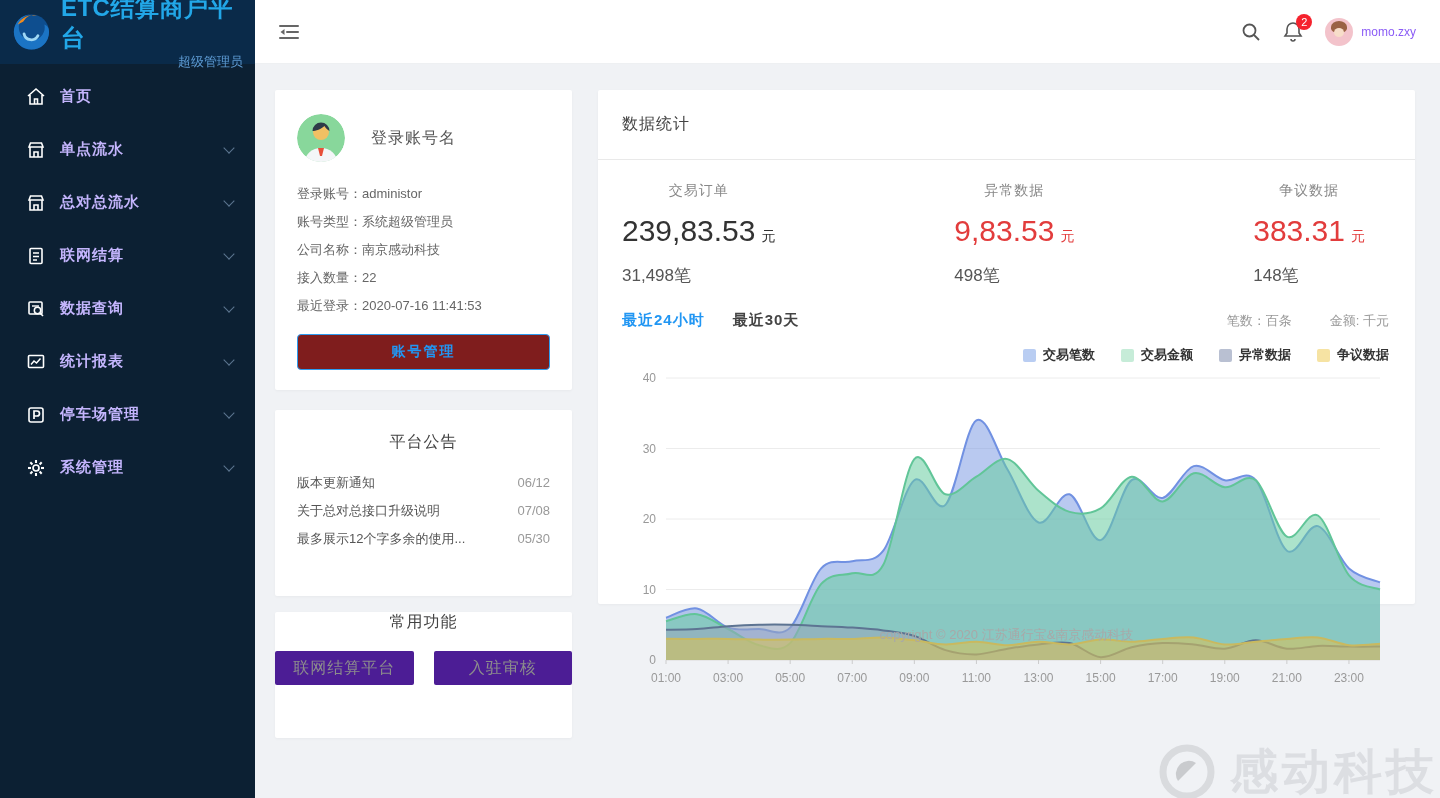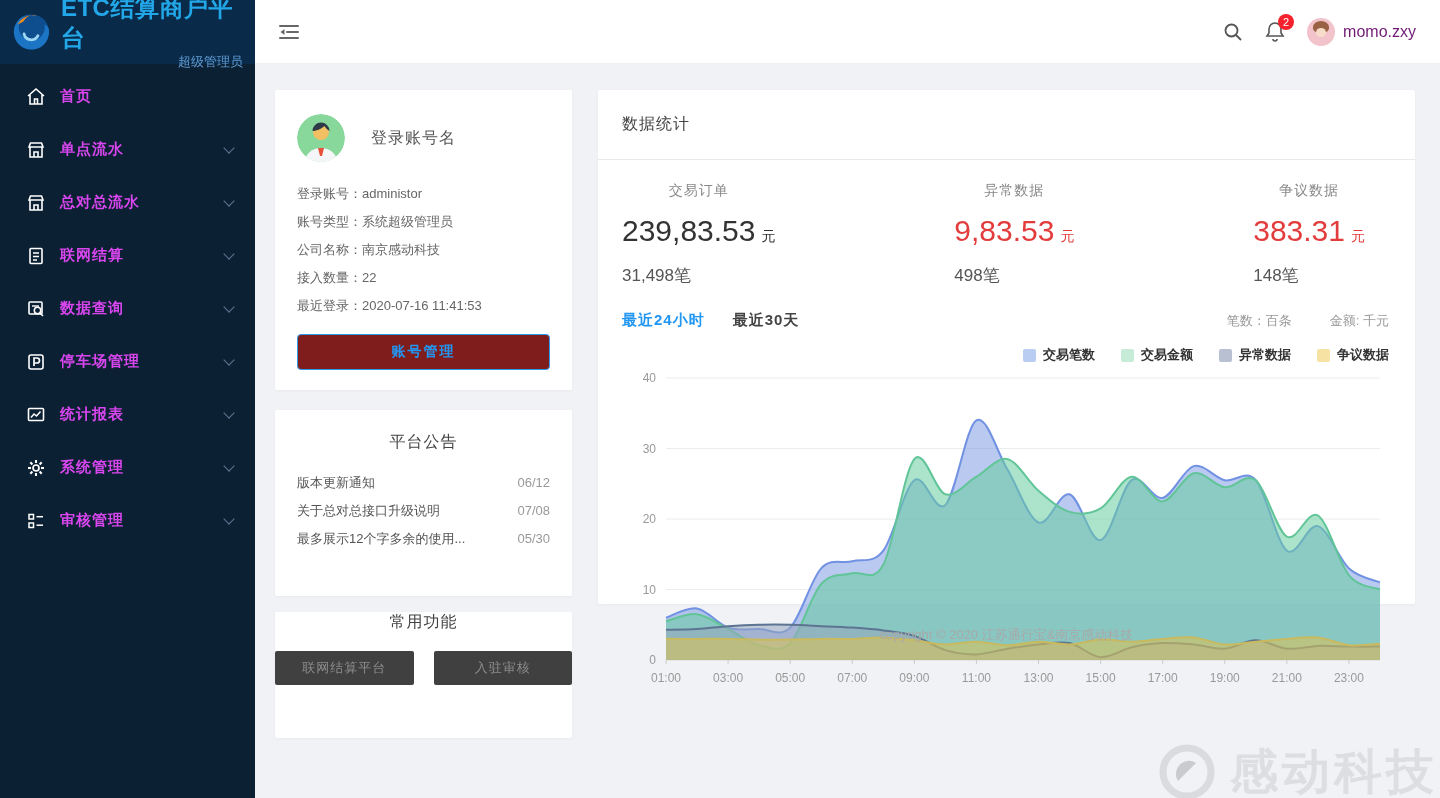--- a/index.html
+++ b/index.html
@@ -7,37 +7,37 @@
   body { font-family:"Liberation Sans","DejaVu Sans",sans-serif; background:#f0f2f5; }
   .app { display:flex; width:1440px; height:798px; }
 
   
   .sidebar { width:255px; height:100%; background:#0c2033; flex-shrink:0; }
   .logo-block { height:64px; background:#0a2a49; display:flex; align-items:center; padding:0 12px; }
   .logo-txt { margin-left:10px; }
   .logo-title { color:#22a7e8; font-size:24px; font-weight:bold; letter-spacing:.5px; line-height:1.25; }
   .logo-sub { color:#5e9bd3; font-size:13px; text-align:right; }
   .menu { padding-top:6px; }
-  .menu-item { height:53px; display:flex; align-items:center; padding:0 22px 0 26px; cursor:pointer; color:#d946ef; }
+  .menu-item { height:53px; display:flex; align-items:center; padding:0 22px 0 26px; cursor:pointer; color:#c4b5fd; }
   .menu-item .mi-icon { width:20px; height:20px; margin-right:14px; flex-shrink:0; display:flex; align-items:center; justify-content:center; }
   .menu-item .mi-label { font-size:15px; font-weight:bold; letter-spacing:1px; flex:1; }
   .chev { width:8px; height:8px; border-right:1.5px solid #5d7690; border-bottom:1.5px solid #5d7690; transform:rotate(45deg); margin-top:-4px; }
 
   
   .main { flex:1; display:flex; flex-direction:column; position:relative; }
   .topbar { height:64px; background:#fff; display:flex; align-items:center; padding:0 24px; border-bottom:1px solid #eef0f2; }
   .collapse-btn { cursor:pointer; display:flex; align-items:center; }
   .topbar-right { margin-left:auto; display:flex; align-items:center; gap:22px; }
   .tb-icon { cursor:pointer; position:relative; display:flex; align-items:center; }
   .badge { position:absolute; top:-7px; right:-9px; background:#f5222d; color:#fff; font-size:11px; min-width:16px; height:16px; border-radius:8px; display:flex; align-items:center; justify-content:center; padding:0 4px; }
   .tb-user { display:flex; align-items:center; gap:8px; cursor:pointer; }
   .tb-avatar { width:28px; height:28px; border-radius:50%; background:#f3c3cb; position:relative; overflow:hidden; }
   .tb-avatar::before { content:""; position:absolute; top:3px; left:6px; width:16px; height:12px; border-radius:50% 50% 40% 40%; background:#9a6244; }
   .tb-avatar::after { content:""; position:absolute; top:10px; left:9px; width:10px; height:9px; border-radius:50%; background:#f7ddc9; }
-  .tb-name { font-size:16px; color:#701a75; }
+  .tb-name { font-size:12px; color:#8b5cf6; }
 
   .content { flex:1; padding:26px 25px 0 20px; display:flex; gap:26px; }
 
   
   .left-col { width:297px; flex-shrink:0; }
   .card { background:#fff; border-radius:2px; box-shadow:0 1px 3px rgba(0,0,0,.04); }
   .profile-card { height:300px; padding:24px 22px; }
   .profile-head { display:flex; align-items:center; margin-bottom:18px; }
   .profile-avatar { width:48px; height:48px; border-radius:50%; overflow:hidden; flex-shrink:0; }
   .profile-title { font-size:16px; color:#555; margin-left:26px; letter-spacing:1px; }
@@ -47,21 +47,21 @@
 
   .ann-card { height:186px; margin-top:20px; padding:22px; }
   .card-title { font-size:16px; color:#444; letter-spacing:1px;text-align:center; }
   .ann-list { margin-top:16px; }
   .ann-row { display:flex; justify-content:space-between; font-size:13px; line-height:28px; cursor:pointer; }
   .ann-text { color:#555; overflow:hidden; text-overflow:ellipsis; white-space:nowrap; max-width:210px; }
   .ann-date { color:#999; }
 
   .func-card { height:126px; margin-top:16px; }
   .func-btns { margin-top:18px; display:flex; gap:20px; }
-  .func-btn { flex:1; height:34px; background:#404040; border:none; border-radius:2px; color:#8c8c8c; font-size:13px; cursor:pointer; font-family:inherit; letter-spacing:1px; }
+  .func-btn { flex:1; height:34px; background:#4c1d95; border:none; border-radius:2px; color:#8c8c8c; font-size:16px; cursor:pointer; font-family:inherit; letter-spacing:1px; }
 
   
   .right-col { flex:1; display:flex; flex-direction:column; }
   .panel { background:#fff; border-radius:2px; box-shadow:0 1px 3px rgba(0,0,0,.04); height:514px; }
   .panel-header { padding:24px; border-bottom:1px solid #e9e9e9; }
   .panel-title { font-size:16px; color:#444; letter-spacing:1px; }
   .stats-row { display:flex; justify-content:space-between; padding:22px 50px 10px 24px; }
   .stat-col { display:inline-block; }
   .stat-label { font-size:14px; color:#888; text-align:center; letter-spacing:1px; }
   .stat-amount { font-size:30px; color:#333; margin-top:14px; white-space:nowrap; }
@@ -148,68 +148,54 @@
               <circle cx="11.5" cy="11.5" r="3.2" fill="none" stroke="#fff" stroke-width="1.5"></circle>
               <line x1="14" y1="14" x2="17" y2="17" stroke="#fff" stroke-width="1.6"></line>
             </svg>
           </span>
           <span class="mi-label">数据查询</span>
           <span class="chev"></span>
         </div>
         <div class="menu-item">
           <span class="mi-icon">
             <svg width="20" height="20" viewBox="0 0 20 20">
+              <rect x="2.5" y="3.5" width="15" height="12" rx="1" fill="none" stroke="#fff" stroke-width="1.6"></rect>
+              <path d="M5 12.5 l3-3.5 2.5 2 4-4.5" fill="none" stroke="#fff" stroke-width="1.5"></path>
+            </svg>
+          </span>
+          <span class="mi-label">统计报表</span>
+          <span class="chev"></span>
+        </div>
+        <div class="menu-item">
+          <span class="mi-icon">
+            <svg width="20" height="20" viewBox="0 0 20 20">
               <rect x="3" y="3" width="14" height="14" rx="2" fill="none" stroke="#fff" stroke-width="1.6"></rect>
               <path d="M8 14 V6 h3 a2.4 2.4 0 0 1 0 5 h-3" fill="none" stroke="#fff" stroke-width="1.7"></path>
             </svg>
           </span>
           <span class="mi-label">停车场管理</span>
-          <span class="chev"></span>
-        </div>
-        <div class="menu-item">
-          <span class="mi-icon">
-            <svg width="20" height="20" viewBox="0 0 20 20">
-              <rect x="2.5" y="3.5" width="15" height="12" rx="1" fill="none" stroke="#fff" stroke-width="1.6"></rect>
-              <path d="M5 12.5 l3-3.5 2.5 2 4-4.5" fill="none" stroke="#fff" stroke-width="1.5"></path>
-            </svg>
-          </span>
-          <span class="mi-label">统计报表</span>
           <span class="chev"></span>
         </div>
         <div class="menu-item">
           <span class="mi-icon">
             <svg width="20" height="20" viewBox="0 0 20 20">
               <circle cx="10" cy="10" r="3" fill="none" stroke="#fff" stroke-width="1.7"></circle>
               <g stroke="#fff" stroke-width="2.1">
                 <line x1="10" y1="2" x2="10" y2="5"></line>
                 <line x1="10" y1="15" x2="10" y2="18"></line>
                 <line x1="2" y1="10" x2="5" y2="10"></line>
                 <line x1="15" y1="10" x2="18" y2="10"></line>
                 <line x1="4.3" y1="4.3" x2="6.4" y2="6.4"></line>
                 <line x1="13.6" y1="13.6" x2="15.7" y2="15.7"></line>
                 <line x1="4.3" y1="15.7" x2="6.4" y2="13.6"></line>
                 <line x1="13.6" y1="6.4" x2="15.7" y2="4.3"></line>
               </g>
             </svg>
           </span>
           <span class="mi-label">系统管理</span>
-          <span class="chev"></span>
-        </div>
-        <div class="menu-item">
-          <span class="mi-icon">
-            <svg width="20" height="20" viewBox="0 0 20 20">
-              <g fill="none" stroke="#fff" stroke-width="1.5">
-                <rect x="3" y="3.5" width="4.5" height="4.5"></rect>
-                <rect x="3" y="12" width="4.5" height="4.5"></rect>
-                <line x1="10.5" y1="5.7" x2="17" y2="5.7"></line>
-                <line x1="10.5" y1="14.2" x2="17" y2="14.2"></line>
-              </g>
-            </svg>
-          </span>
-          <span class="mi-label">审核管理</span>
           <span class="chev"></span>
         </div>
       </nav>
   </aside>
 
   <div class="main">
     <header class="topbar">
       <span class="collapse-btn">
         <svg width="20" height="18" viewBox="0 0 20 18" fill="none" stroke="#666" stroke-width="2" stroke-linecap="round">
           <line x1="1" y1="3" x2="19" y2="3"></line>

